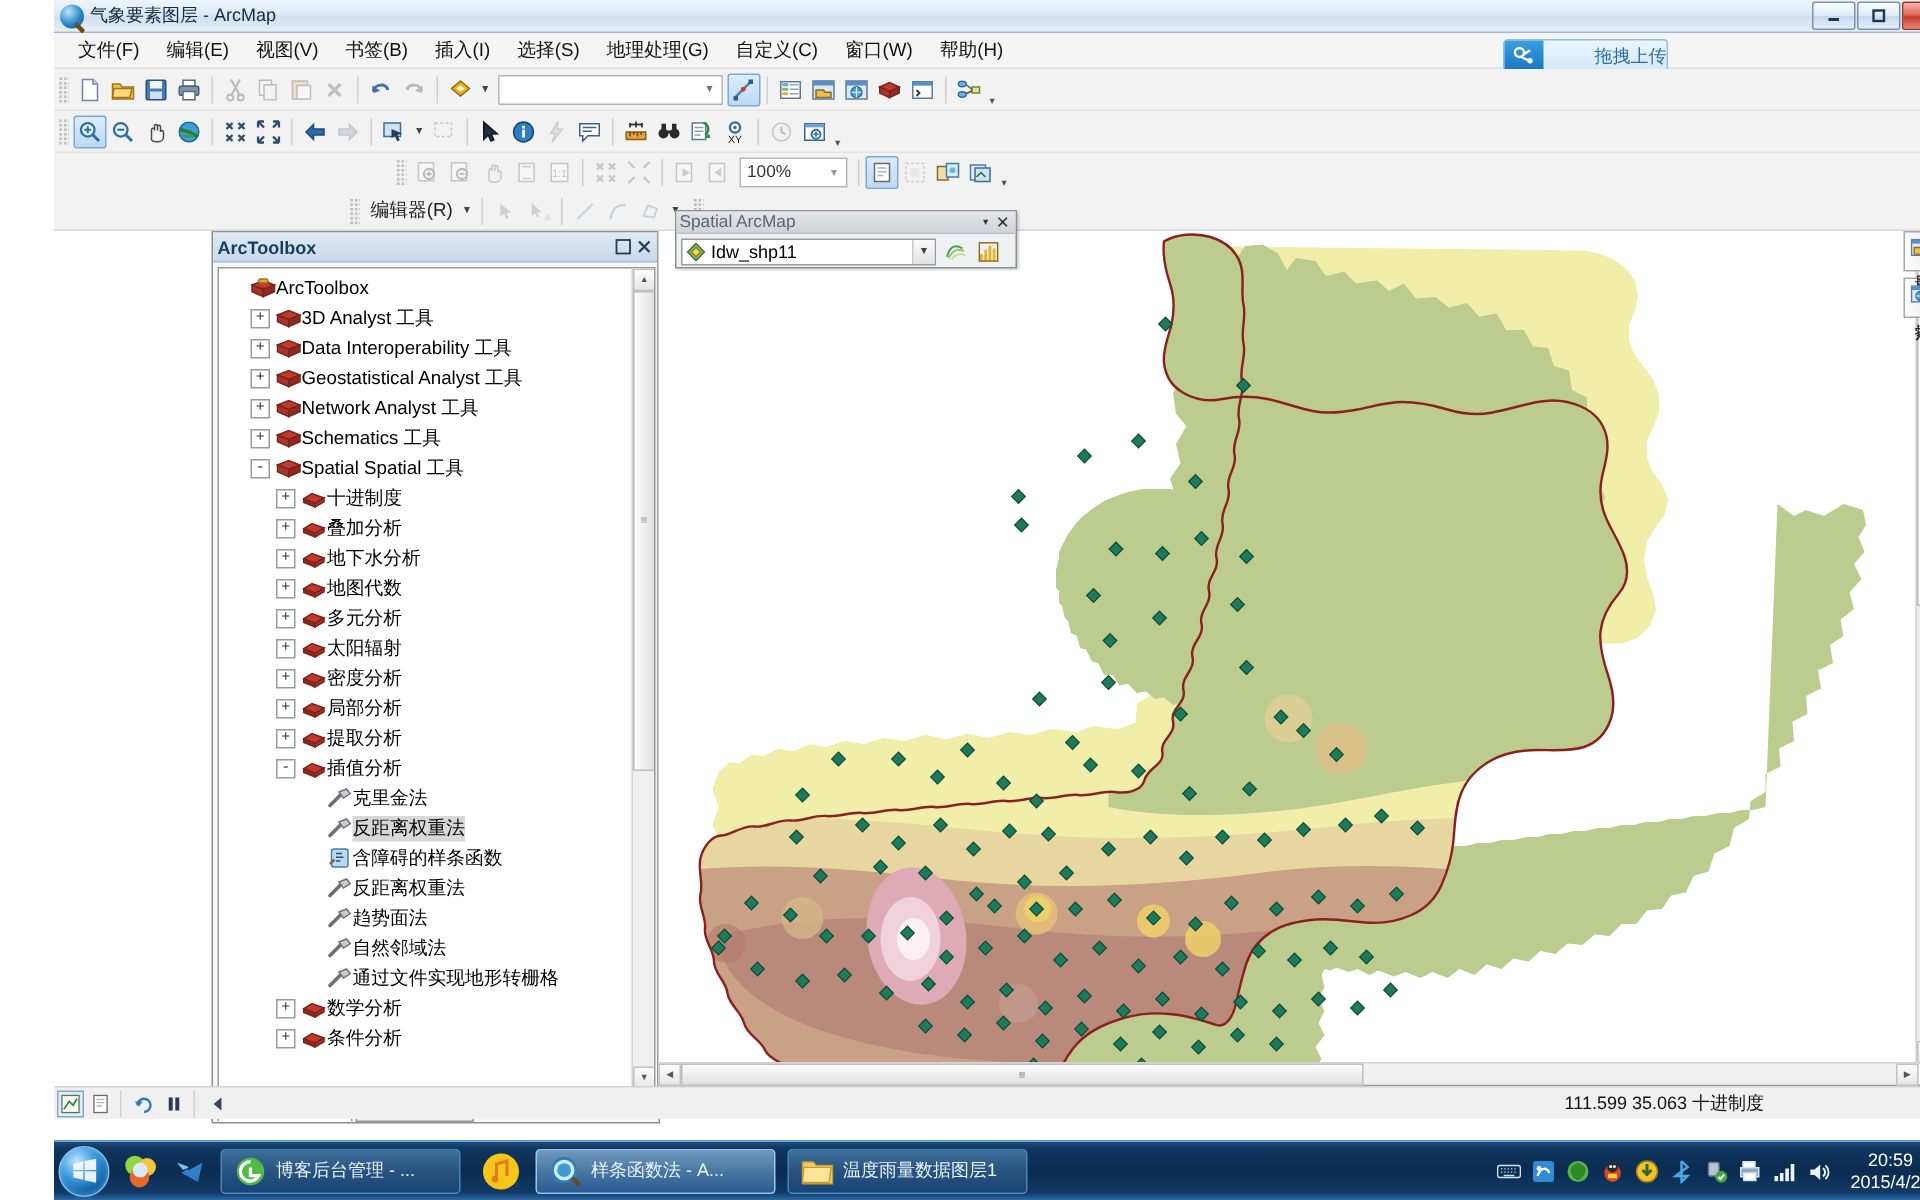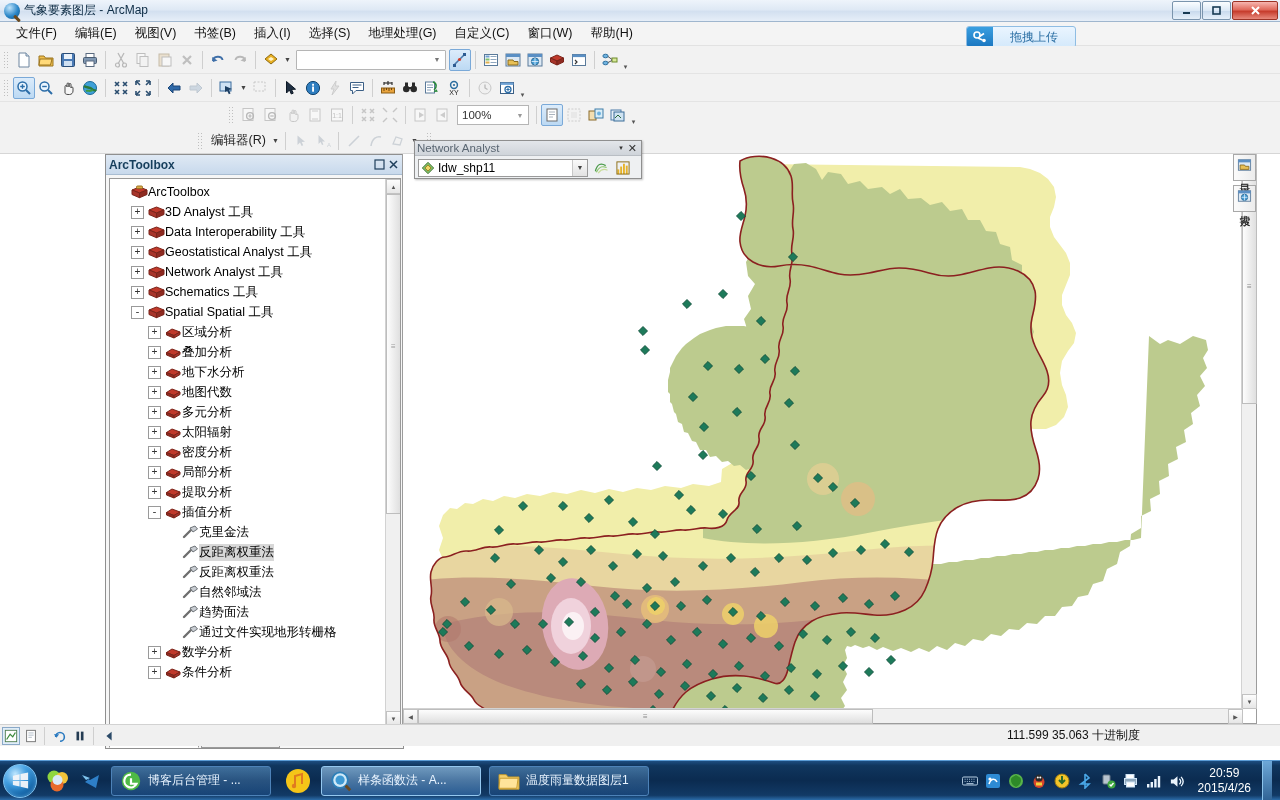--- a/index.html
+++ b/index.html
@@ -5,21 +5,21 @@
   * { box-sizing: border-box; margin:0; padding:0; }
   html,body { width:1280px; height:800px; overflow:hidden; }
   body {
     font-family: "Liberation Sans", "DejaVu Sans", sans-serif;
     font-size: 12px;
     background:#fff;
     -webkit-font-smoothing: antialiased;
   }
 
   
-  #app { position:relative; width:1088px; height:800px; }
+  #app { position:relative; width:1088px; height:800px;margin-left:36px; }
 
   .titlebar {
     position:absolute; left:0; top:0; width:1280px; height:22px;
     background: linear-gradient(180deg,#eef4fb 0%, #dfe9f5 45%, #d3e0f0 55%, #e6eef8 100%);
     border-bottom:1px solid #9fb6ce;
     display:flex; align-items:center;
   }
   .title-icon {
     width:16px; height:16px; margin-left:4px; margin-right:4px;
     border-radius:50%;
@@ -95,21 +95,21 @@
   .upload-pill {
     position:absolute; right:12px; top:26px; height:22px; width:110px;
     border:1px solid #8fbde3; border-radius:3px; display:flex; align-items:center;
     background: linear-gradient(180deg,#eaf5ff,#d4e9fb);
   }
   .upload-pill .up-ic {
     width:26px; height:20px; background: linear-gradient(180deg,#3a9fe0,#1a76c0);
     display:flex; align-items:center; justify-content:center; color:#fff; font-size:12px;
     border-radius:2px 0 0 2px;
   }
-  .upload-pill .up-tx { flex:1; text-align:center; font-size:12px; color:#2a6ea3; }
+  .upload-pill .up-tx { flex:1; text-align:right; font-size:12px; color:#2a6ea3; }
 
   
   .workarea { position:absolute; left:0; top:154px; width:1280px; height:570px; background:#fff; }
 
   
   .mapview {
     position:absolute; left:402px; top:0px; width:855px; height:570px;
     background:#fff; border:1px solid #9c9c9c; border-top:none;
   }
   .map-svg { position:absolute; left:0; top:0; }
@@ -804,21 +804,21 @@
               </svg>
               <span class="tlabel">Spatial Spatial 工具</span>
             </div>
             <div class="tnode" style="padding-left: 36px;">
               <div class="exp">+</div>
               <svg width="17" height="14" viewBox="0 0 17 14">
                 <path d="M1.5 7.5 L7 4 L15 7 L9 10.5Z" fill="#c0392b" stroke="#7a241a"></path>
                 <path d="M1.5 7.5v2.5L9 13V10.5Z" fill="#8f2b22" stroke="#7a241a"></path>
                 <path d="M15 7v2.5L9 13V10.5Z" fill="#a8342a" stroke="#7a241a"></path>
               </svg>
-              <span class="tlabel">区域分析</span>
+              <span class="tlabel">十进制度</span>
             </div>
             <div class="tnode" style="padding-left: 36px;">
               <div class="exp">+</div>
               <svg width="17" height="14" viewBox="0 0 17 14">
                 <path d="M1.5 7.5 L7 4 L15 7 L9 10.5Z" fill="#c0392b" stroke="#7a241a"></path>
                 <path d="M1.5 7.5v2.5L9 13V10.5Z" fill="#8f2b22" stroke="#7a241a"></path>
                 <path d="M15 7v2.5L9 13V10.5Z" fill="#a8342a" stroke="#7a241a"></path>
               </svg>
               <span class="tlabel">叠加分析</span>
             </div>
@@ -906,40 +906,49 @@
               <div class="exp none"></div>
               <svg width="17" height="14" viewBox="0 0 17 14">
                 <path d="M2 12 L9 5" stroke="#6f6f6f" stroke-width="2.4" stroke-linecap="round"></path>
                 <path d="M8 3 L13 1 L15.5 4 L11 7Z" fill="#c9cdd2" stroke="#6f7479"></path>
               </svg>
               <span class="tlabel sel">反距离权重法</span>
             </div>
             <div class="tnode" style="padding-left: 53px;">
               <div class="exp none"></div>
               <svg width="17" height="14" viewBox="0 0 17 14">
+                <rect x="3" y="1" width="11" height="12" rx="1.5" fill="#bcd9ee" stroke="#4a7fa8"></rect>
+                <path d="M6 4 L10 4 M6 6.5 L11 6.5 M6 9 L9 9" stroke="#26557c" stroke-width="1.1"></path>
+                <path d="M2 11 L5 8" stroke="#6f6f6f" stroke-width="1.8"></path>
+              </svg>
+              <span class="tlabel">含障碍的样条函数</span>
+            </div>
+            <div class="tnode" style="padding-left: 53px;">
+              <div class="exp none"></div>
+              <svg width="17" height="14" viewBox="0 0 17 14">
                 <path d="M2 12 L9 5" stroke="#6f6f6f" stroke-width="2.4" stroke-linecap="round"></path>
                 <path d="M8 3 L13 1 L15.5 4 L11 7Z" fill="#c9cdd2" stroke="#6f7479"></path>
               </svg>
               <span class="tlabel">反距离权重法</span>
             </div>
             <div class="tnode" style="padding-left: 53px;">
               <div class="exp none"></div>
               <svg width="17" height="14" viewBox="0 0 17 14">
                 <path d="M2 12 L9 5" stroke="#6f6f6f" stroke-width="2.4" stroke-linecap="round"></path>
                 <path d="M8 3 L13 1 L15.5 4 L11 7Z" fill="#c9cdd2" stroke="#6f7479"></path>
               </svg>
-              <span class="tlabel">自然邻域法</span>
+              <span class="tlabel">趋势面法</span>
             </div>
             <div class="tnode" style="padding-left: 53px;">
               <div class="exp none"></div>
               <svg width="17" height="14" viewBox="0 0 17 14">
                 <path d="M2 12 L9 5" stroke="#6f6f6f" stroke-width="2.4" stroke-linecap="round"></path>
                 <path d="M8 3 L13 1 L15.5 4 L11 7Z" fill="#c9cdd2" stroke="#6f7479"></path>
               </svg>
-              <span class="tlabel">趋势面法</span>
+              <span class="tlabel">自然邻域法</span>
             </div>
             <div class="tnode" style="padding-left: 53px;">
               <div class="exp none"></div>
               <svg width="17" height="14" viewBox="0 0 17 14">
                 <path d="M2 12 L9 5" stroke="#6f6f6f" stroke-width="2.4" stroke-linecap="round"></path>
                 <path d="M8 3 L13 1 L15.5 4 L11 7Z" fill="#c9cdd2" stroke="#6f7479"></path>
               </svg>
               <span class="tlabel">通过文件实现地形转栅格</span>
             </div>
             <div class="tnode" style="padding-left: 36px;">
@@ -1489,21 +1498,21 @@
             </svg>
           <span class="vt-label">搜索</span>
         </div>
       </div>
     </div>
 
   </div>
 
   <div class="sa-bar">
     <div class="sa-title">
-      <div class="t">Network Analyst</div>
+      <div class="t">Spatial ArcMap</div>
       <div class="dn">▾</div>
       <div class="x">✕</div>
     </div>
     <div class="sa-row">
       <div class="sa-combo">
         <svg width="14" height="14" viewBox="0 0 16 16">
           <path d="M8 1.5 L14.5 8 L8 14.5 L1.5 8Z" fill="#7fbf6a" stroke="#3d6b2c"></path>
           <path d="M8 4.5 L11.5 8 L8 11.5 L4.5 8Z" fill="#f0d76a" stroke="#9a7a12"></path>
         </svg>
         <span class="lab">Idw_shp11</span>

